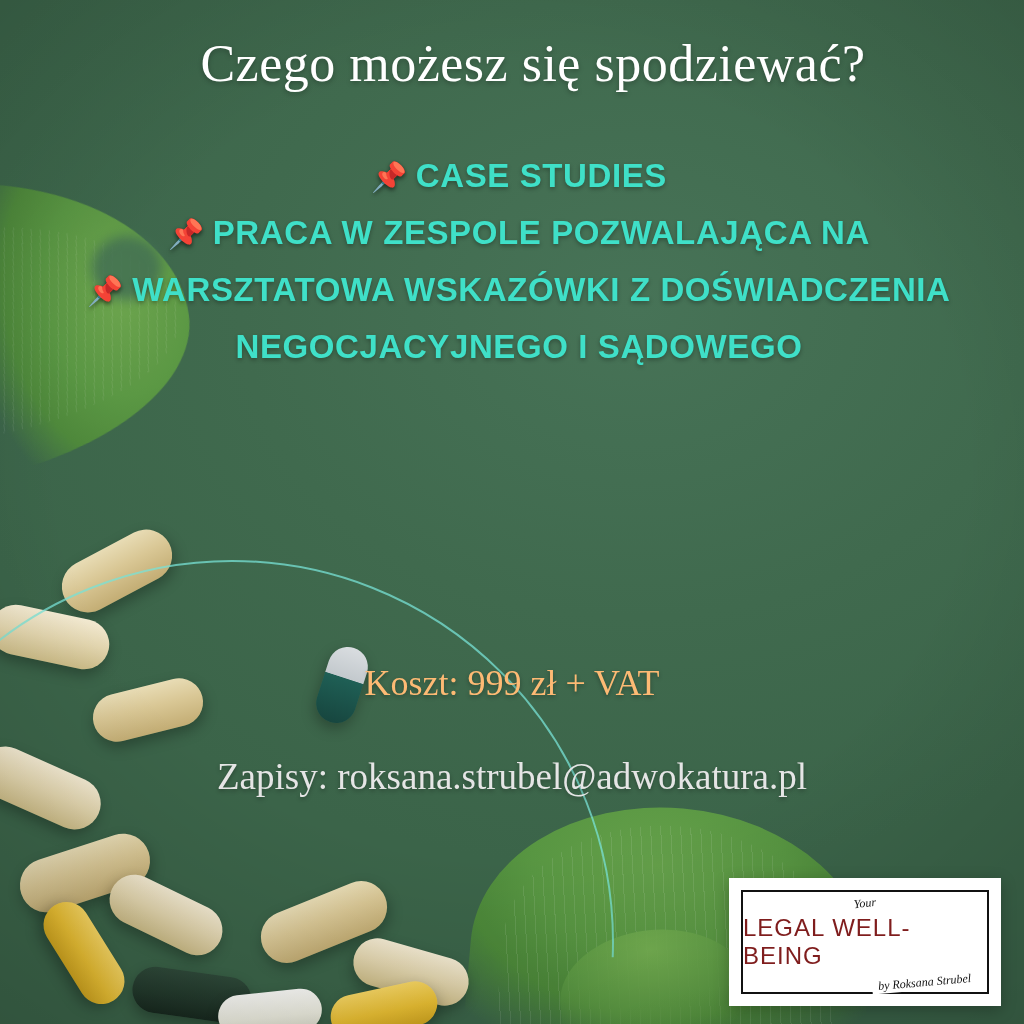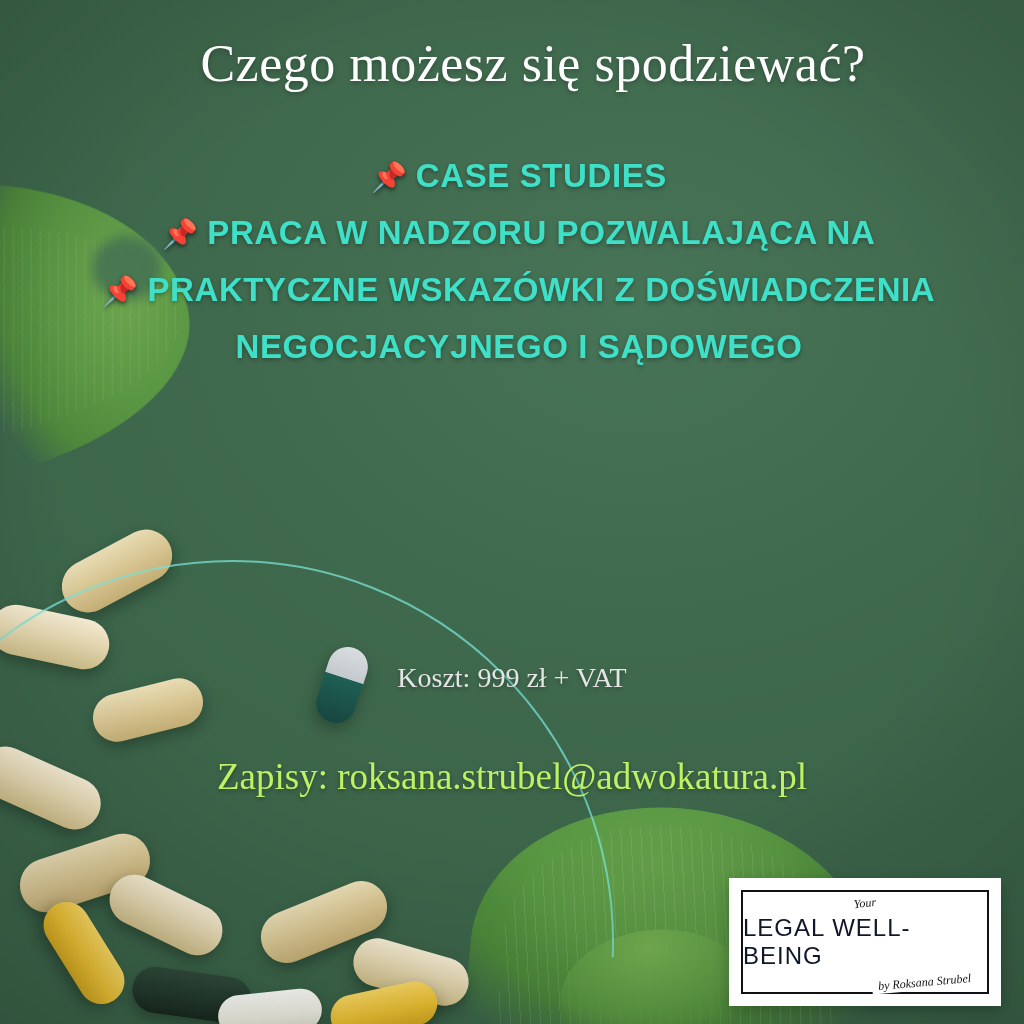--- a/index.html
+++ b/index.html
@@ -172,32 +172,32 @@
     margin-right: 8px;
     filter: drop-shadow(0 2px 2px rgba(0,0,0,0.35));
   }
 
   .price {
     position: absolute;
     top: 662px;
     left: 0;
     width: 100%;
     text-align: center;
-    color: #e5e5e5;
+    color: #fdba74;
     font-family: "Liberation Serif", serif;
-    font-size: 28px;
+    font-size: 36px;
     text-shadow: 0 2px 4px rgba(0,0,0,0.3);
   }
   .signup {
     position: absolute;
     top: 755px;
     left: 0;
     width: 100%;
     text-align: center;
-    color: #bef264;
+    color: #e5e5e5;
     font-family: "Liberation Serif", serif;
     font-size: 37px;
     text-shadow: 0 2px 4px rgba(0,0,0,0.3);
   }
 
   
   .logo {
     position: absolute;
     left: 729px;
     top: 878px;
@@ -227,21 +227,21 @@
     font-style: italic;
     font-size: 12px;
     color: #111;
     background: #fff;
     padding: 0 8px;
   }
   .logo-main {
     font-family: "Liberation Sans", sans-serif;
     font-size: 24px;
     letter-spacing: 1px;
-    color: #0f172a;
+    color: #7f1d1d;
   }
   .logo-by {
     position: absolute;
     bottom: 2px;
     right: 10px;
     transform: rotate(-5deg);
     font-family: "Liberation Serif", serif;
     font-style: italic;
     font-size: 12px;
     color: #111;
@@ -278,24 +278,24 @@
   <div class="arc"></div>
   <div class="bg-vignette"></div>
 
   <div class="headline">Czego możesz się spodziewać?</div>
 
   <div class="bullets">
     <div class="bullet-line">
       <span class="pin">📌</span><span>CASE STUDIES</span>
     </div>
     <div class="bullet-line">
-      <span class="pin">📌</span><span>PRACA W NADZORU POZWALAJĄCA NA</span>
+      <span class="pin">📌</span><span>PRACA W ZESPOLE POZWALAJĄCA NA</span>
     </div>
     <div class="bullet-line">
-      <span class="pin">📌</span><span>PRAKTYCZNE WSKAZÓWKI Z DOŚWIADCZENIA</span>
+      <span class="pin">📌</span><span>WARSZTATOWA WSKAZÓWKI Z DOŚWIADCZENIA</span>
     </div>
     <div class="bullet-line">
       <span>NEGOCJACYJNEGO I SĄDOWEGO</span>
     </div>
   </div>
 
   <div class="price">Koszt: 999 zł + VAT</div>
   <div class="signup">Zapisy: roksana.strubel@adwokatura.pl</div>
 
   <div class="logo">

